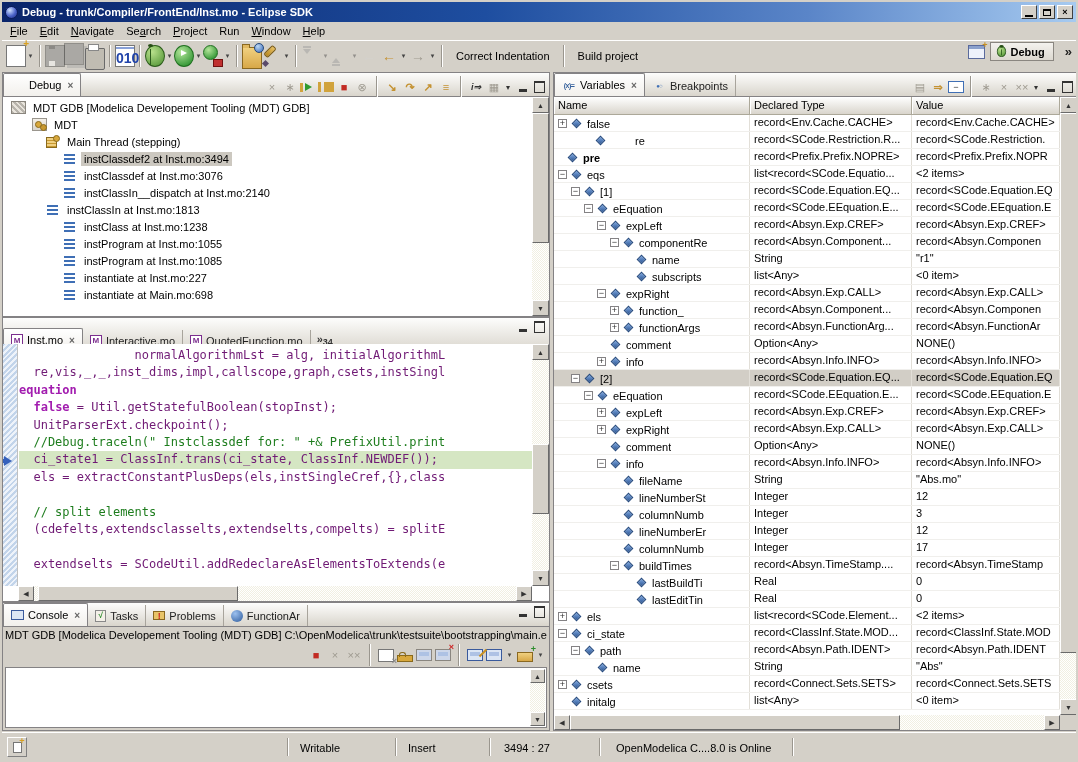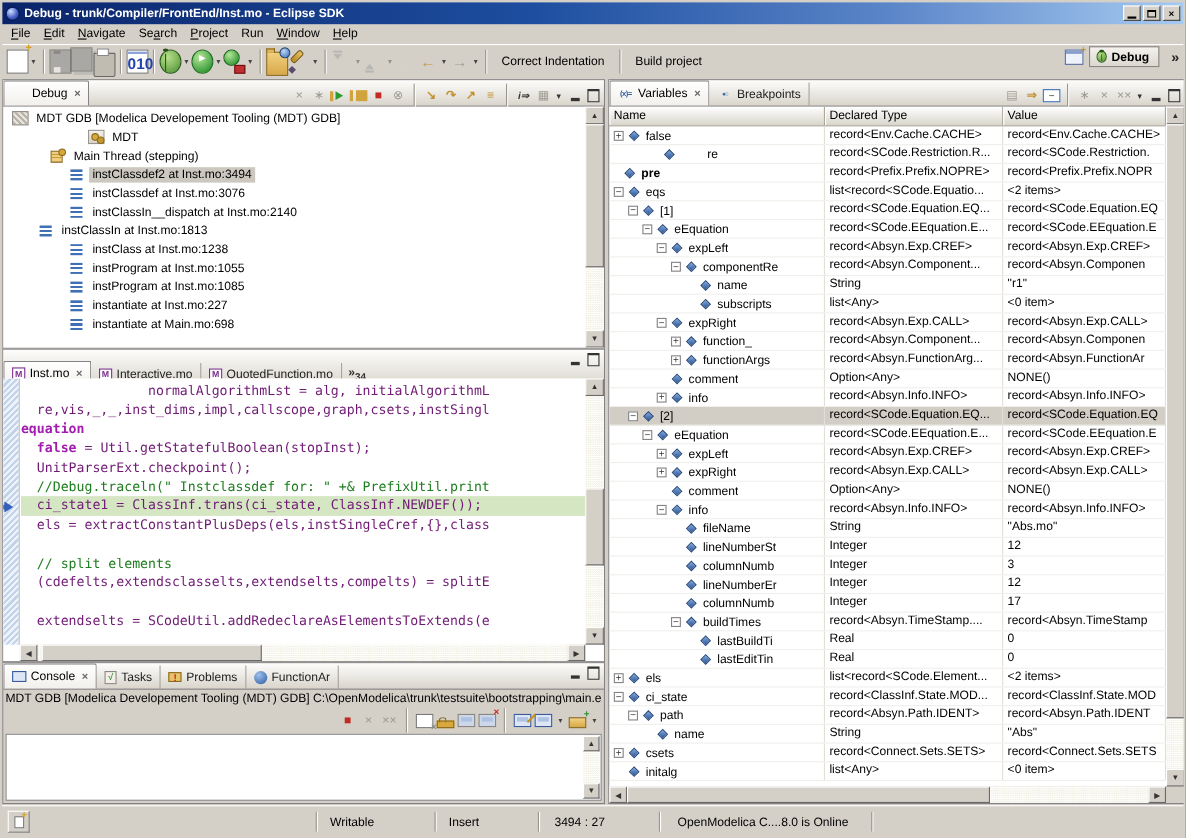--- a/index.html
+++ b/index.html
@@ -331,41 +331,41 @@
         <span class="wbtn wmin"></span>
         <span class="wbtn wmax"></span>
       </div>
     </div>
     <div class="dcontent">
       <div class="dtree">
           <div class="drow" style="padding-left: 8px;">
             <span class="dicon di-launch"></span>
             <span class="dlabel">MDT GDB [Modelica Developement Tooling (MDT) GDB]</span>
           </div>
-          <div class="drow" style="padding-left: 29px; margin-left: 48px;">
+          <div class="drow" style="padding-left: 29px;">
             <span class="dicon di-process"></span>
             <span class="dlabel">MDT</span>
           </div>
           <div class="drow" style="padding-left: 42px;">
             <span class="dicon di-thread"></span>
             <span class="dlabel">Main Thread (stepping)</span>
           </div>
           <div class="drow" style="padding-left: 59px;">
             <span class="dicon di-frame"></span>
             <span class="dlabel dsel">instClassdef2 at Inst.mo:3494</span>
           </div>
           <div class="drow" style="padding-left: 59px;">
             <span class="dicon di-frame"></span>
             <span class="dlabel">instClassdef at Inst.mo:3076</span>
           </div>
           <div class="drow" style="padding-left: 59px;">
             <span class="dicon di-frame"></span>
             <span class="dlabel">instClassIn__dispatch at Inst.mo:2140</span>
           </div>
-          <div class="drow" style="padding-left: 31px;">
+          <div class="drow" style="padding-left: 42px;">
             <span class="dicon di-frame"></span>
             <span class="dlabel">instClassIn at Inst.mo:1813</span>
           </div>
           <div class="drow" style="padding-left: 59px;">
             <span class="dicon di-frame"></span>
             <span class="dlabel">instClass at Inst.mo:1238</span>
           </div>
           <div class="drow" style="padding-left: 59px;">
             <span class="dicon di-frame"></span>
             <span class="dlabel">instProgram at Inst.mo:1055</span>
@@ -525,21 +525,21 @@
         <div class="vrow">
           <div class="vcell vname" style="padding-left: 4px;">
             <span class="expander">+</span>
             <span class="diamond"></span>
             <span class="vtext">false</span>
           </div>
           <div class="vcell vtype">record&lt;Env.Cache.CACHE&gt;</div>
           <div class="vcell vvalue">record&lt;Env.Cache.CACHE&gt;</div>
         </div>
         <div class="vrow">
-          <div class="vcell vname" style="padding-left: 12px; gap: 24px;">
+          <div class="vcell vname" style="padding-left: 4px; gap: 24px;">
             <span class="expander-spacer"></span>
             <span class="diamond"></span>
             <span class="vtext">re</span>
           </div>
           <div class="vcell vtype">record&lt;SCode.Restriction.R...</div>
           <div class="vcell vvalue">record&lt;SCode.Restriction.</div>
         </div>
         <div class="vrow">
           <div class="vcell vname" style="padding-left: 0; font-weight: bold;">
             <span class="expander-spacer"></span>

